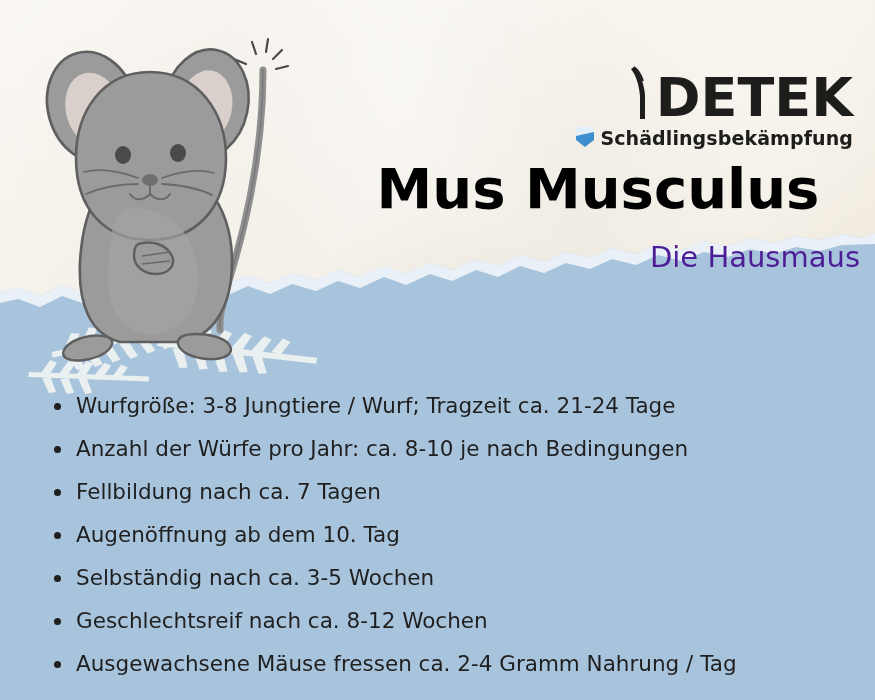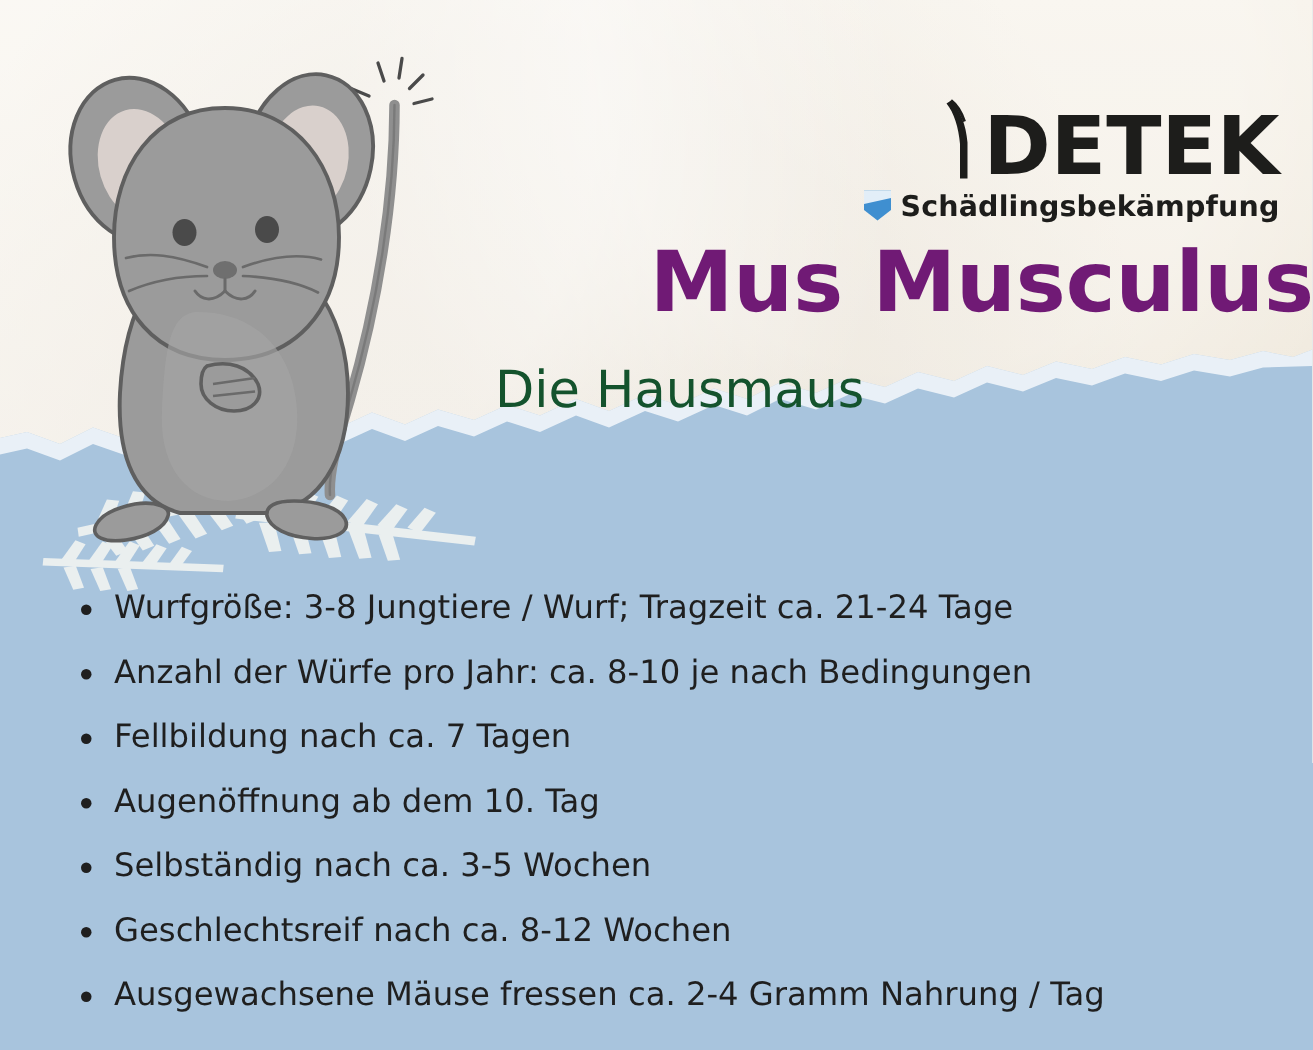--- a/index.html
+++ b/index.html
@@ -120,41 +120,41 @@
     gap: 5px;
   }
   .logo-flag {
     width: 20px;
     height: 22px;
   }
 
   
   .title {
     position: absolute;
-    left: 346px;
+    left: 333px;
     top: 160px;
     width: 530px;
-    text-align: right;
+    text-align: center;
     font-family: "DejaVu Sans", sans-serif;
     font-weight: bold;
     font-size: 56px;
-    color: #701a75;
+    color: #000000;
     z-index: 6;
     line-height: 1.05;
   }
   .subtitle {
     position: absolute;
     left: 330px;
     top: 240px;
     width: 530px;
-    text-align: left;
+    text-align: right;
     font-family: "DejaVu Sans", sans-serif;
     font-weight: normal;
-    font-size: 34px;
-    color: #14532d;
+    font-size: 29px;
+    color: #4c1d95;
     z-index: 6;
   }
 
   
   .facts {
     position: absolute;
     left: 34px;
     top: 392px;
     width: 810px;
     margin: 0;

